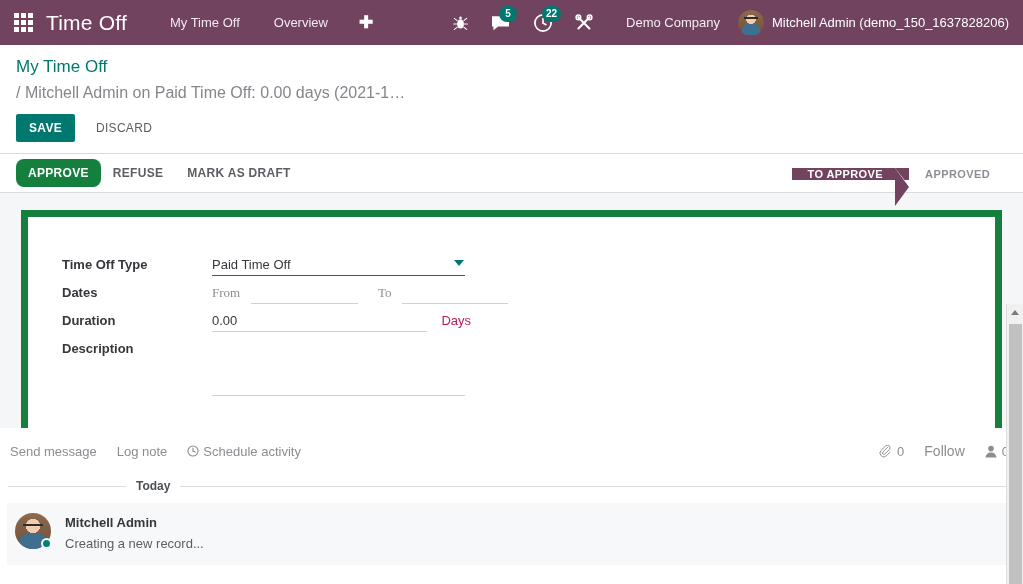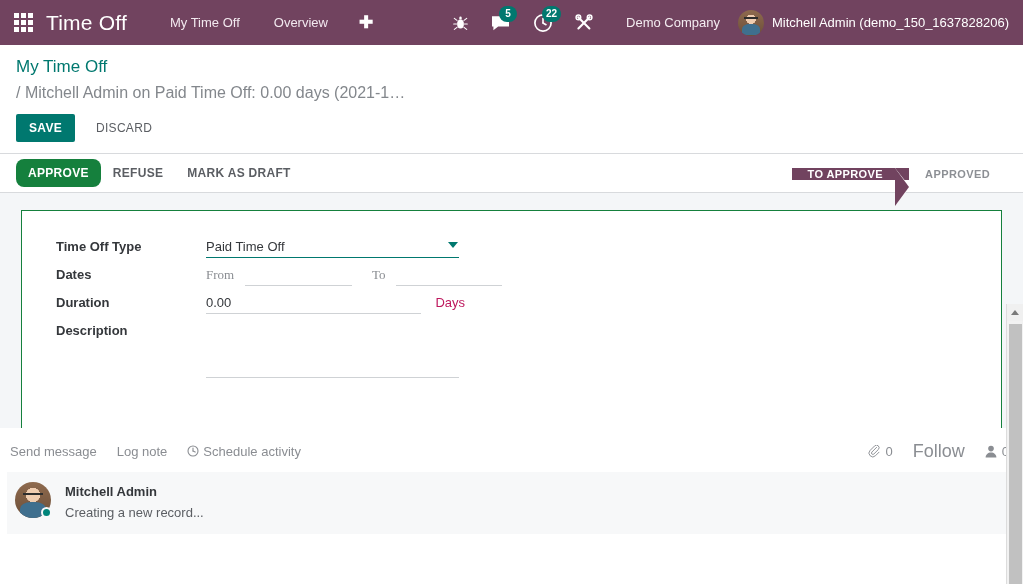--- a/index.html
+++ b/index.html
@@ -219,23 +219,23 @@
   }
 
   
   #sheet-bg {
     background: #f4f6f8;
     padding: 17px 21px 0 21px;
     height: 235px;
   }
   #sheet {
     background: #ffffff;
-    border: 1px solid #15803d;
+    border: 7px solid #15803d;
     height: 256px;
-    padding: 26px 34px;
+    padding: 38px 34px;
   }
   table.form-table { border-collapse: collapse; }
   table.form-table td { vertical-align: top; padding: 0; }
   .f-label {
     font-size: 13px;
     font-weight: bold;
     color: #34373b;
     padding-right: 20px;
     height: 28px;
     line-height: 20px;
@@ -316,21 +316,21 @@
     cursor: pointer;
   }
   .ch-link:first-child { padding-left: 6px; }
   .ch-spacer { flex: 1 1 auto; }
   .ch-stat {
     display: flex; align-items: center; gap: 5px;
     font-size: 13px; color: #8a8d92;
     padding: 4px 10px;
     cursor: pointer;
   }
-  .ch-follow { font-size: 18px; color: #8a8d92; padding: 4px 10px; cursor: pointer; }
+  .ch-follow { font-size: 14px; color: #8a8d92; padding: 4px 10px; cursor: pointer; }
 
   .day-sep {
     display: flex; align-items: center;
     gap: 10px;
     margin: 7px 0 10px 4px;
   }
   .day-sep .ln { flex: 1 1 auto; height: 1px; background: #d8dadd; }
   .day-sep .ln.short { flex: 0 0 118px; }
   .day-sep .lbl {
     font-size: 12px; font-weight: bold; color: #4c5055;
@@ -573,20 +573,25 @@
 
       <div class="ch-stat">
         <svg width="12" height="13" viewBox="0 0 12 13">
           <circle cx="6" cy="3.6" r="2.8" fill="#8a8d92"></circle>
           <path d="M0.6 12.6c0-3 2.4-5.1 5.4-5.1s5.4 2.1 5.4 5.1z" fill="#8a8d92"></path>
         </svg>
         <span>0</span>
       </div>
     </div>
 
+    <div class="day-sep">
+      <div class="ln short"></div>
+      <div class="lbl">Today</div>
+      <div class="ln"></div>
+    </div>
 
     <div class="msg">
       <div class="avatar-lg">
         <span class="face"></span>
         <span class="online-dot"></span>
       </div>
       <div>
         <div class="msg-author">Mitchell Admin</div>
         <div class="msg-body">Creating a new record...</div>
       </div>

